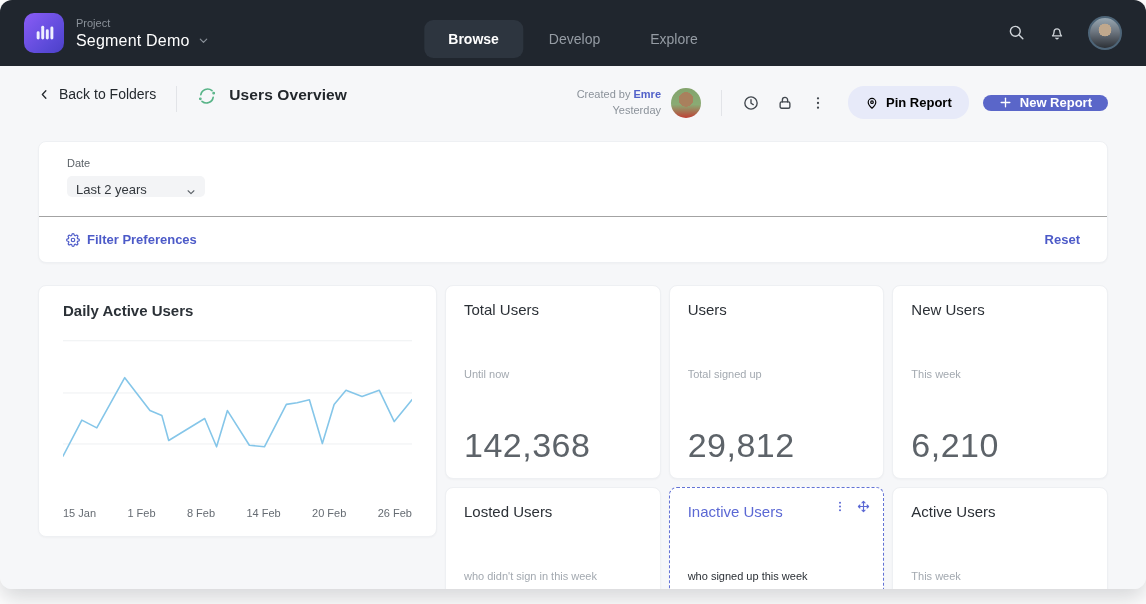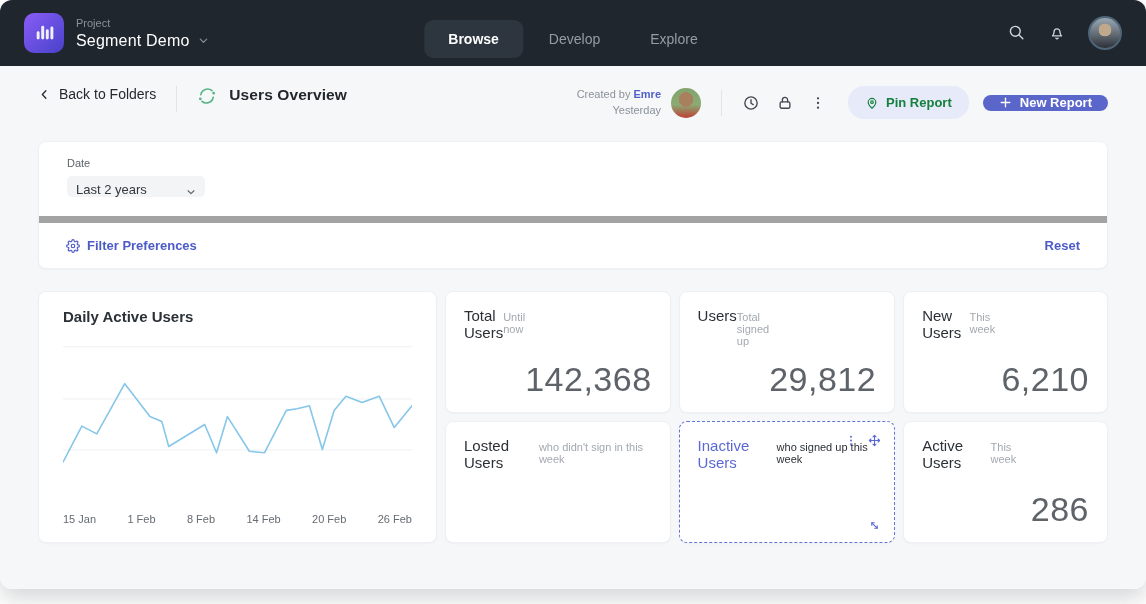--- a/index.html
+++ b/index.html
@@ -74,36 +74,36 @@
     width: 30px; height: 30px; border-radius: 50%; cursor: pointer;
     background:
       radial-gradient(circle at 50% 38%, #a9805d 0%, #a9805d 30%, rgba(0,0,0,0) 31%),
       linear-gradient(180deg, #83a36c 0%, #8aab74 55%, #bf4035 100%);
   }
   .hdr-tools { display: flex; align-items: center; gap: 16px; margin-right: 22px; }
   .tool-btn { background: none; border: 0; cursor: pointer; color: #41474e; height: 18px; }
   .pin-btn {
     display: flex; align-items: center; gap: 7px; cursor: pointer;
     height: 33px; padding: 0 17px; border: 0; border-radius: 16px;
-    background: #e7eaf9; color: #15803d;
+    background: #e7eaf9; color: #000000;
     font-family: inherit; font-size: 13px; font-weight: 600;
   }
   .new-btn {
     display: flex; align-items: center; gap: 8px; cursor: pointer;
     height: 16px; padding: 0 16px; border: 0; border-radius: 8px;
     background: #5a66c9; color: #fff; margin-left: 14px;
     font-family: inherit; font-size: 13px; font-weight: 600;
   }
   
   .card {
     background: #fff; border: 1px solid #eef0f3; border-radius: 8px;
     box-shadow: 0 1px 2px rgba(16,24,40,.03);
   }
   .filter-card { margin: 0 38px; }
-  .filter-top { padding: 15px 28px 19px; border-bottom: 7px solid #a3a3a3; }
+  .filter-top { padding: 15px 28px 19px; border-bottom: 1px solid #a3a3a3; }
   .filter-label { font-size: 11px; color: #5c6268; display: block; margin-bottom: 7px; }
   .select {
     width: 138px; height: 21px; border-radius: 5px; background: #f3f4f6;
     display: flex; align-items: flex-end; justify-content: space-between;
     padding: 0 9px; cursor: pointer;
   }
   .select-value { font-size: 13px; color: #33383d; }
   .filter-bottom {
     height: 45px; padding: 0 27px;
     display: flex; align-items: center; justify-content: space-between;
@@ -128,21 +128,21 @@
     margin-top: 10px; font-size: 11px; color: #656b72;
   }
   .stats-grid {
     flex: 1; display: grid; gap: 8px;
     grid-template-columns: repeat(3, 1fr);
     grid-template-rows: 1fr 1fr;
   }
   .stat-card {
     position: relative; cursor: pointer;
     padding: 15px 18px 13px;
-    display: flex; flex-direction: row;
+    display: flex; flex-direction: column; gap: 46px;
   }
   .stat-title { font-size: 15px; font-weight: 500; color: #2b3036; }
   .stat-sub { font-size: 11px; color: #a3a9b0; margin-top: 4px; }
   .stat-value {
     margin-top: auto; font-size: 34px; font-weight: 400;
     color: #5d6369; letter-spacing: .5px;
   }
   .stat-card.selected { border: 1.5px dashed #6373d6; }
   .stat-card.selected .stat-title { color: #5b68d4; }
   .stat-card.selected .stat-sub { color: #2b3036; }

